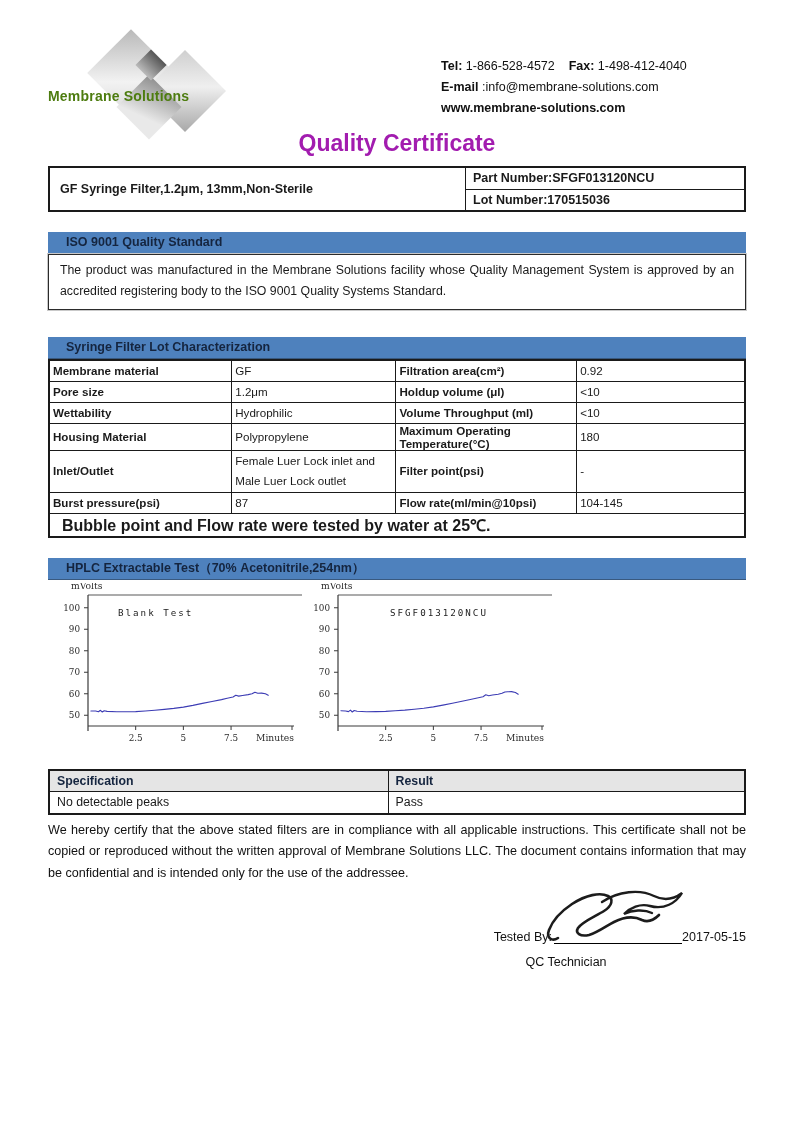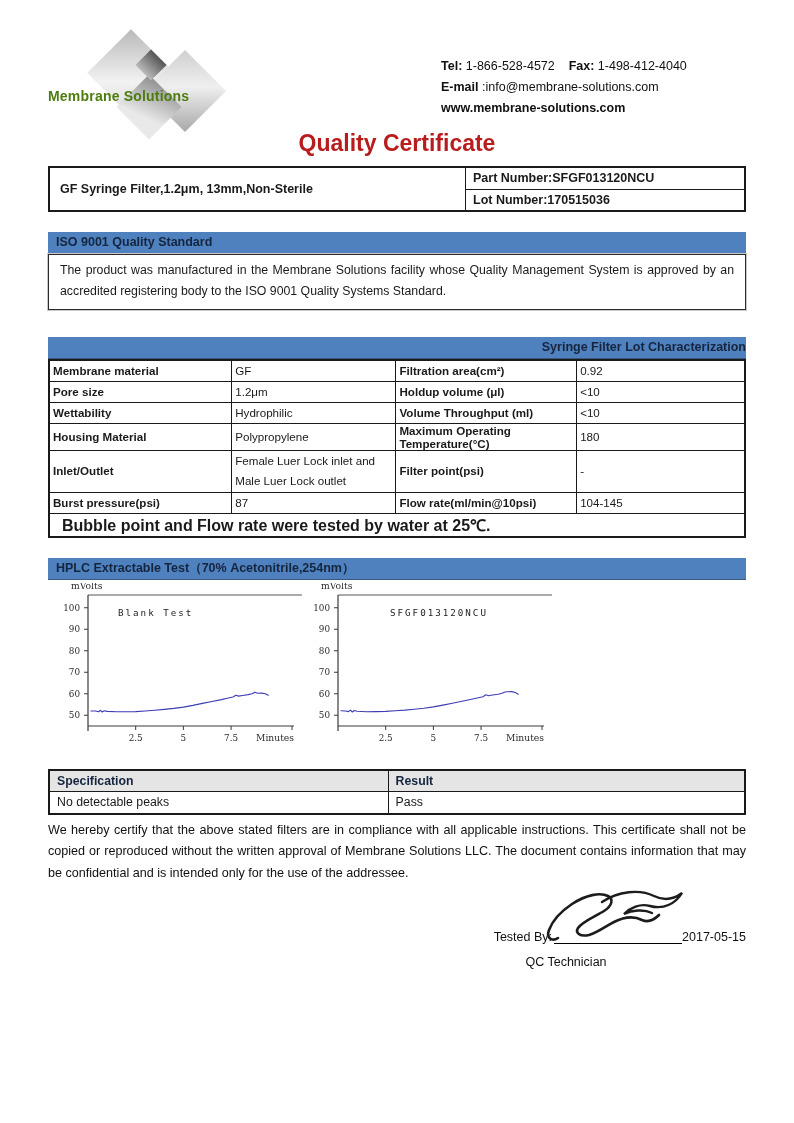--- a/index.html
+++ b/index.html
@@ -22,38 +22,38 @@
     background:linear-gradient(160deg,#8d8d8d,#e9e9e9 70%); }
   .logo .d4 { left:92px; top:10px; width:22px; height:22px;
     background:linear-gradient(180deg,#555,#bbb); }
   .logo-text { position:absolute; left:0; top:44px; z-index:2;
     font-size:14px; font-weight:bold; color:#4d7c0f; letter-spacing:0.2px; }
   .contact { width:305px; padding-top:12px; font-size:12.5px; line-height:21px; color:#111; }
   .contact b { font-weight:bold; }
   .contact .site { font-weight:bold; }
 
   
-  .page-title { text-align:center; font-size:23px; font-weight:bold; color:#b91c1c; margin-top:2px; }
+  .page-title { text-align:center; font-size:23px; font-weight:bold; color:#a21caf; margin-top:2px; }
 
   
   table { border-collapse:collapse; }
   .product-table { width:698px; margin-top:9px; border:2px solid #1a1a1a; }
   .product-table td { border:1.5px solid #1a1a1a; font-size:12.5px; font-weight:bold; }
   .product-table .desc { width:418px; padding-left:10px; }
   .product-table .pn { width:280px; height:22px; padding-left:7px; }
 
   
   .section-bar { width:698px; height:22px; background:#4e81bd; border-bottom:1px solid #39597f;
-    color:#15253f; font-size:12.5px; font-weight:bold; line-height:21px; padding-left:8px; }
+    color:#15253f; font-size:12.5px; font-weight:bold; line-height:21px; padding-left:18px; }
   .iso-bar { margin-top:20px; }
   .iso-body { width:698px; border:1.8px solid #2b2b2b; outline:1px solid #c9c9c9;
     padding:5px 11px 7px 11px; font-size:12.3px; line-height:21px; text-align:justify; }
 
   
-  .char-bar { margin-top:27px;text-align:right; }
+  .char-bar { margin-top:27px; }
   .char-table { width:698px; border:2px solid #1a1a1a; }
   .char-table td { border:1.5px solid #1a1a1a; font-size:11.6px; height:21px;
     text-align:left; vertical-align:middle; padding:0 3px; }
   .char-table td.lbl { font-weight:bold; }
   .char-table .c1 { width:178px; } .char-table .c2 { width:160px; }
   .char-table .c3 { width:176px; } .char-table .c4 { width:164px; }
   .char-table .footnote { text-align:left; font-weight:bold; padding-left:12px; font-size:16px;margin-top:25px; }
   .char-table .dbl { height:42px; line-height:20px; }
 
   

